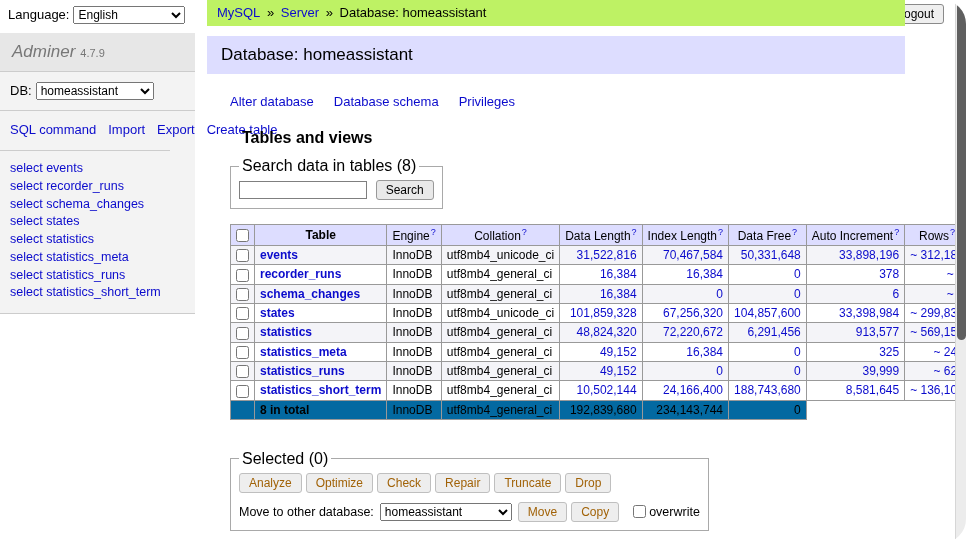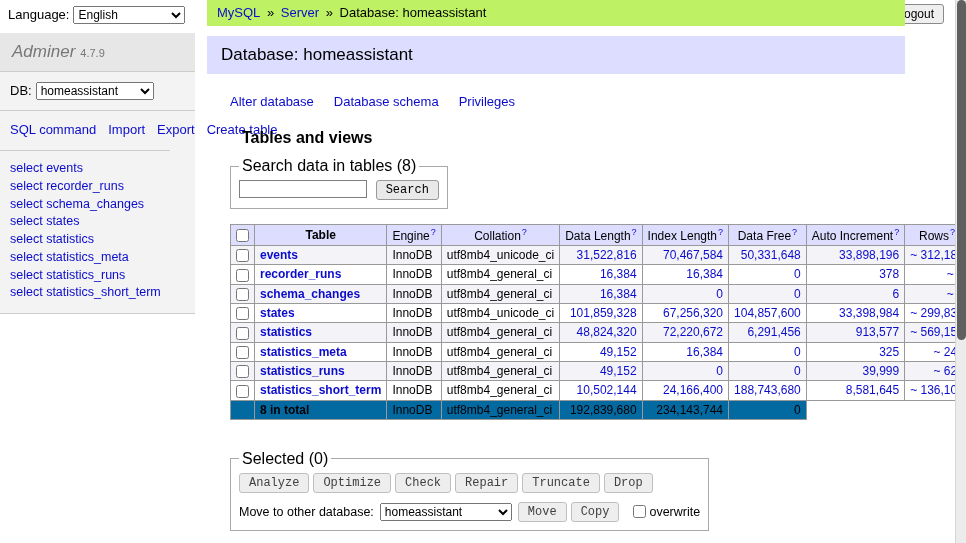--- a/index.html
+++ b/index.html
@@ -1,18 +1,18 @@
 <!DOCTYPE html>
 <html><head>
 <meta charset="utf-8">
 <style>
   * { box-sizing: border-box; }
   body { margin:0; background:#fff; font-family:"Liberation Sans", sans-serif; font-size:13px; color:#000; }
   a { color:#0b0bcc; text-decoration:none; cursor:pointer; }
-  .page { position:relative; width:966px; height:543px; background:#fff; overflow:hidden; }
+  .page { position:relative; width:966px; height:543px; background:#fff; overflow:hidden;border-radius:24px; }
 
   
   .lang { position:absolute; top:6px; left:8px; }
   .lang select { font-size:12px; width:112px; margin-left:4px; }
 
   
   .logout-btn { position:absolute; top:4px; right:22px; font-size:12px; padding:2px 9px;
     border:1px solid #8a8a8a; background:#efefef; border-radius:3px; font-family:inherit; }
 
   
@@ -34,22 +34,22 @@
   .dbtitle { margin:10px 0 0; background:#ddf; padding:9px 14px; font-size:17px; font-weight:normal; }
   .content { padding:2px 0 20px 23px; }
   .navlinks { margin-top:18px; }
   .navlinks a, .create-links a, .routine-links a { margin-right:20px; }
   h3 { font-size:16px; font-weight:bold; margin:20px 12px 10px; }
   .create-links { margin-top:16px; }
 
   fieldset { border:1px solid #a9a9a9; display:inline-block; padding:5px 8px 8px; margin:0; }
   legend { font-size:16px; padding:0 3px; }
   .search-fs input[type=text] { width:128px; height:18px; font-size:12px; border:1px solid #7f7f7f; margin-right:5px; }
-  .btn { font-size:12px; padding:2px 9px; border:1px solid #999; background:#e9e9e9; border-radius:3px; font-family:Liberation Mono, monospace; }
-  .btn:disabled { color:#404040; background:#eee; border-color:#bfbfbf; }
+  .btn { font-size:12px; padding:2px 9px; border:1px solid #999; background:#e9e9e9; border-radius:3px; font-family:Liberation Sans, sans-serif; }
+  .btn:disabled { color:#a16207; background:#eee; border-color:#bfbfbf; }
 
   
   table.data { border-collapse:collapse; margin-top:15px; font-size:12px; }
   .data th, .data td { border:1px solid #999; padding:2px 5px; height:16px; white-space:nowrap; }
   .data thead th { background:#ddf; font-weight:normal; text-align:center; }
   .data thead th.bold { font-weight:bold; }
   .data tbody tr:nth-child(odd) td { background:#f4f4f8; }
   sup.help { font-size:9px; color:#0b0bcc; margin-left:1px; }
   td.num, tfoot td.num { text-align:right; }
   td.name a { font-weight:bold; }

